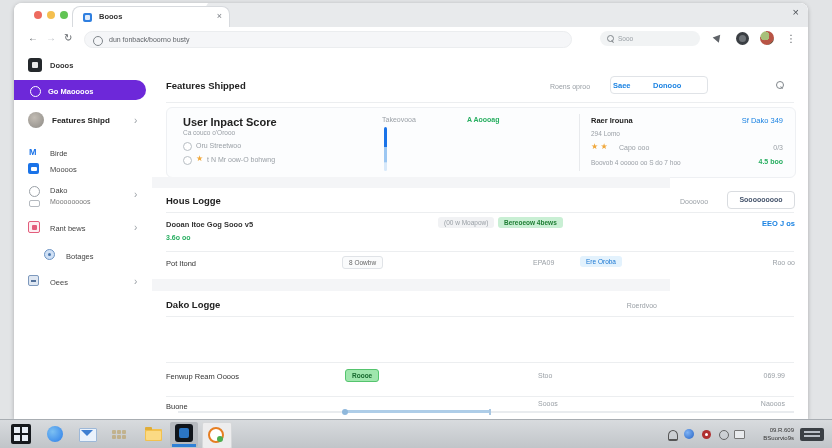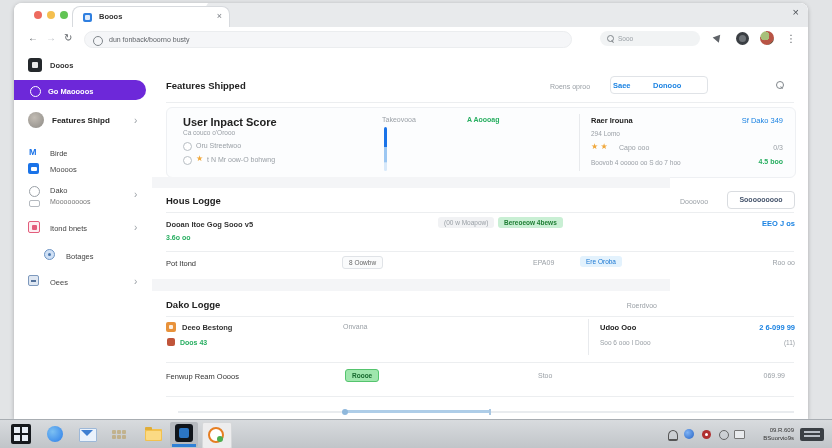--- a/index.html
+++ b/index.html
@@ -169,21 +169,21 @@
           <span class="a" style="left:15px;top:16px;width:9px;height:5px;border:1px solid #b5bac0;border-radius:2px"></span>
           <span class="a sbtext" style="left:36px;top:2px">Dako</span>
           <span class="a" style="left:36px;top:14px;font-size:7px;color:#777">Moooooooos</span>
           <span class="a chev" style="left:120px;top:6px">›</span>
         </div>
 
         <div class="a" style="left:0;top:170px;width:132px;height:16px">
           <span class="a" style="left:14px;top:1px;width:10px;height:10px;border:1.5px solid #e35d7c;border-radius:2px;background:#fdeef2">
             <span class="a" style="left:2.5px;top:2.5px;width:5px;height:5px;background:#e35d7c;border-radius:1px"></span>
           </span>
-          <span class="a sbtext" style="left:36px;top:4px">Itond bnets</span>
+          <span class="a sbtext" style="left:36px;top:4px">Rant bews</span>
           <span class="a chev" style="left:120px;top:3px">›</span>
         </div>
 
         <div class="a" style="left:16px;top:198px;width:132px;height:16px">
           <span class="a" style="left:14px;top:1px;width:11px;height:11px;border-radius:50%;background:#cfe0f5;border:1px solid #6d94c4;box-sizing:border-box">
             <span class="a" style="left:3px;top:3px;width:3px;height:3px;background:#4a76ad;border-radius:50%"></span>
           </span>
           <span class="a sbtext" style="left:36px;top:4px">Botages</span>
         </div>
 
@@ -253,44 +253,35 @@
           <span class="a badge bblue" style="left:428px;top:4px">Ere Oroba</span>
           <span class="a gray7" style="right:13px;top:7px">Roo oo</span>
         </div>
 
         <div class="a spacer" style="left:0;top:229px;width:100%;height:12px"></div>
 
         <span class="a sectitle" style="left:14px;top:249px">Dako Logge</span>
         <span class="a gray7" style="right:13px;top:252px">Roerdvoo</span>
         <div class="a hr" style="left:14px;top:266px;width:628px"></div>
 
-        <div class="a" style="left:0;top:267px;width:656px;height:42px">
-          <span class="a" style="left:14px;top:5px;width:10px;height:10px;background:#e8923a;border-radius:2px">
-            <span class="a" style="left:3px;top:3px;width:4px;height:4px;background:#fff;border-radius:1px;opacity:.85"></span>
-          </span>
-          <span class="a dark75" style="left:30px;top:6px;font-weight:bold">Deeo Bestong</span>
-          <span class="a" style="left:15px;top:21px;width:8px;height:8px;background:#c0553a;border-radius:2px"></span>
-          <span class="a green7" style="left:28px;top:22px">Doos 43</span>
-          <span class="a gray7" style="left:191px;top:6px">Onvana</span>
-          <span class="a vr" style="left:436px;top:2px;height:36px"></span>
-          <span class="a" style="left:448px;top:6px;font-size:7.5px;font-weight:bold;color:#222">Udoo Ooo</span>
-          <span class="a blue75" style="right:13px;top:6px;font-weight:bold">2 6-099 99</span>
-          <span class="a gray65" style="left:448px;top:22px">Soo 6 ooo I Dooo</span>
-          <span class="a gray65" style="right:13px;top:22px">(11)</span>
-        </div>
         <div class="a hr" style="left:14px;top:312px;width:628px"></div>
 
         <div class="a" style="left:0;top:313px;width:656px;height:30px">
           <span class="a dark75" style="left:14px;top:9px">Fenwup Ream Oooos</span>
           <span class="a badge bgreen2" style="left:193px;top:6px">Roooe</span>
           <span class="a gray7" style="left:386px;top:9px">Stoo</span>
           <span class="a gray7" style="right:23px;top:9px">069.99</span>
         </div>
         <div class="a hr" style="left:14px;top:346px;width:628px"></div>
 
+        <div class="a" style="left:0;top:347px;width:656px;height:22px">
+          <span class="a dark75" style="left:14px;top:5px">Buone</span>
+          <span class="a gray7" style="left:386px;top:3px">Sooos</span>
+          <span class="a gray7" style="right:23px;top:3px">Naooos</span>
+        </div>
         <div class="a slidertrack" style="left:26px;top:361px;width:616px">
           <span class="a sliderfill" style="left:167px;width:145px"></span>
           <span class="a sliderdot" style="left:164px"></span>
           <span class="a slidertick" style="left:311px"></span>
         </div>
 
       </main>
     </div>
   </div>
 

